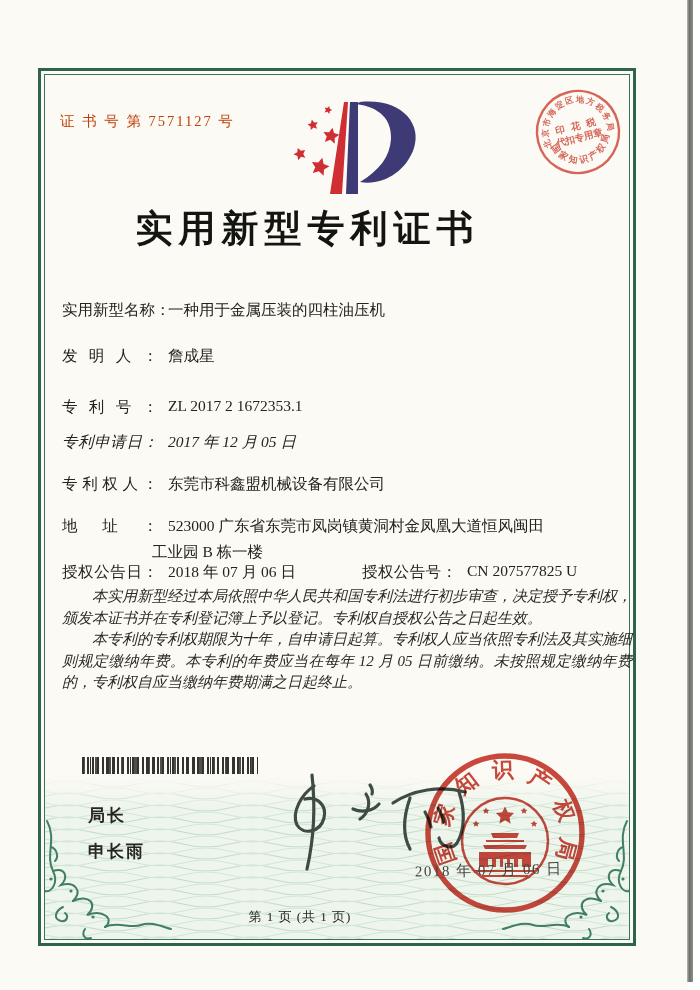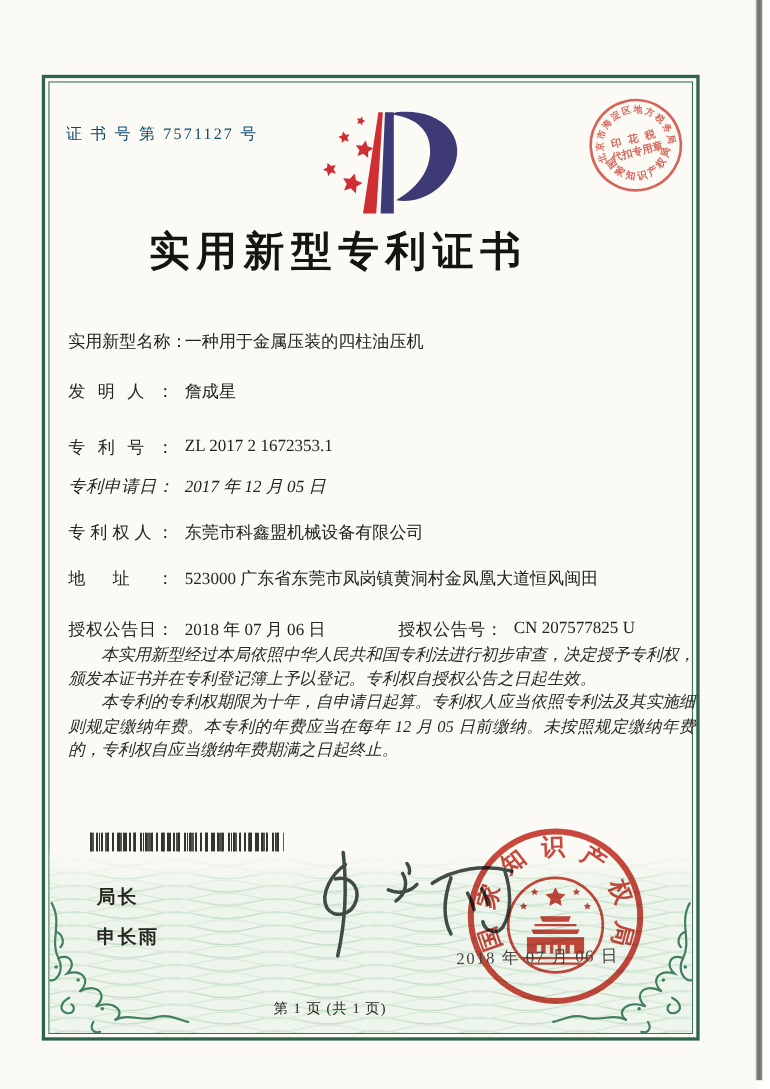--- a/index.html
+++ b/index.html
@@ -5,21 +5,21 @@
   html,body{margin:0;padding:0;}
   body{width:700px;height:990px;position:relative;background:#ffffff;overflow:hidden;
        font-family:"Liberation Serif","DejaVu Serif",serif;}
   .paper{position:absolute;left:0;top:0;width:688px;height:990px;background:#fbfaf4;}
   .scan-shadow-right{position:absolute;left:687px;top:0;width:6px;height:982px;
        background:linear-gradient(90deg,#b9b8b4,#6e6e6a 40%,#8d8d89);}
   
   .border-outer{position:absolute;left:38px;top:68px;width:592px;height:872px;
        border:3px solid #2e654a;}
   .border-inner{position:absolute;left:3px;top:3px;right:3px;bottom:3px;border:1px solid #3c7257;}
-  .cert-no{position:absolute;left:60px;top:112px;font-size:14.5px;letter-spacing:2px;color:#0c4a6e;}
+  .cert-no{position:absolute;left:60px;top:112px;font-size:14.5px;letter-spacing:2px;color:#c2410c;}
   .logo{position:absolute;left:282px;top:94px;}
   .title{position:absolute;left:38px;top:204px;width:539px;text-align:center;
        font-size:37px;font-weight:700;letter-spacing:6px;color:#141412;}
   .fields{position:absolute;left:62px;top:300px;width:560px;font-size:15.5px;color:#23231f;}
   .frow{position:absolute;left:0;white-space:nowrap;}
   .lab{display:inline-block;width:96px;text-align:justify;text-align-last:justify;vertical-align:top;}
   .val{margin-left:10px;}
   .val2{margin-left:90px;margin-top:5px;white-space:nowrap;}
   .frow.addr{white-space:normal;}
   .grant2{position:absolute;left:300px;top:0;white-space:nowrap;}
@@ -140,20 +140,21 @@
     <span class="lab">专利号：</span><span class="val">ZL 2017 2 1672353.1</span>
   </div>
   <div class="frow" style="top:132px;font-style:italic;">
     <span class="lab">专利申请日：</span><span class="val">2017 年 12 月 05 日</span>
   </div>
   <div class="frow" style="top:174px;">
     <span class="lab">专利权人：</span><span class="val">东莞市科鑫盟机械设备有限公司</span>
   </div>
   <div class="frow addr" style="top:216px;">
     <span class="lab">地址：</span><span class="val">523000 广东省东莞市凤岗镇黄洞村金凤凰大道恒风闽田</span>
+    <div class="val2">工业园 B 栋一楼</div>
   </div>
   <div class="frow" style="top:262px;">
     <span class="lab">授权公告日：</span><span class="val">2018 年 07 月 06 日</span>
     <span class="grant2">
       <span class="lab">授权公告号：</span><span class="val">CN 207577825 U</span>
     </span>
   </div>
 </div>
 
 <div class="paras">

